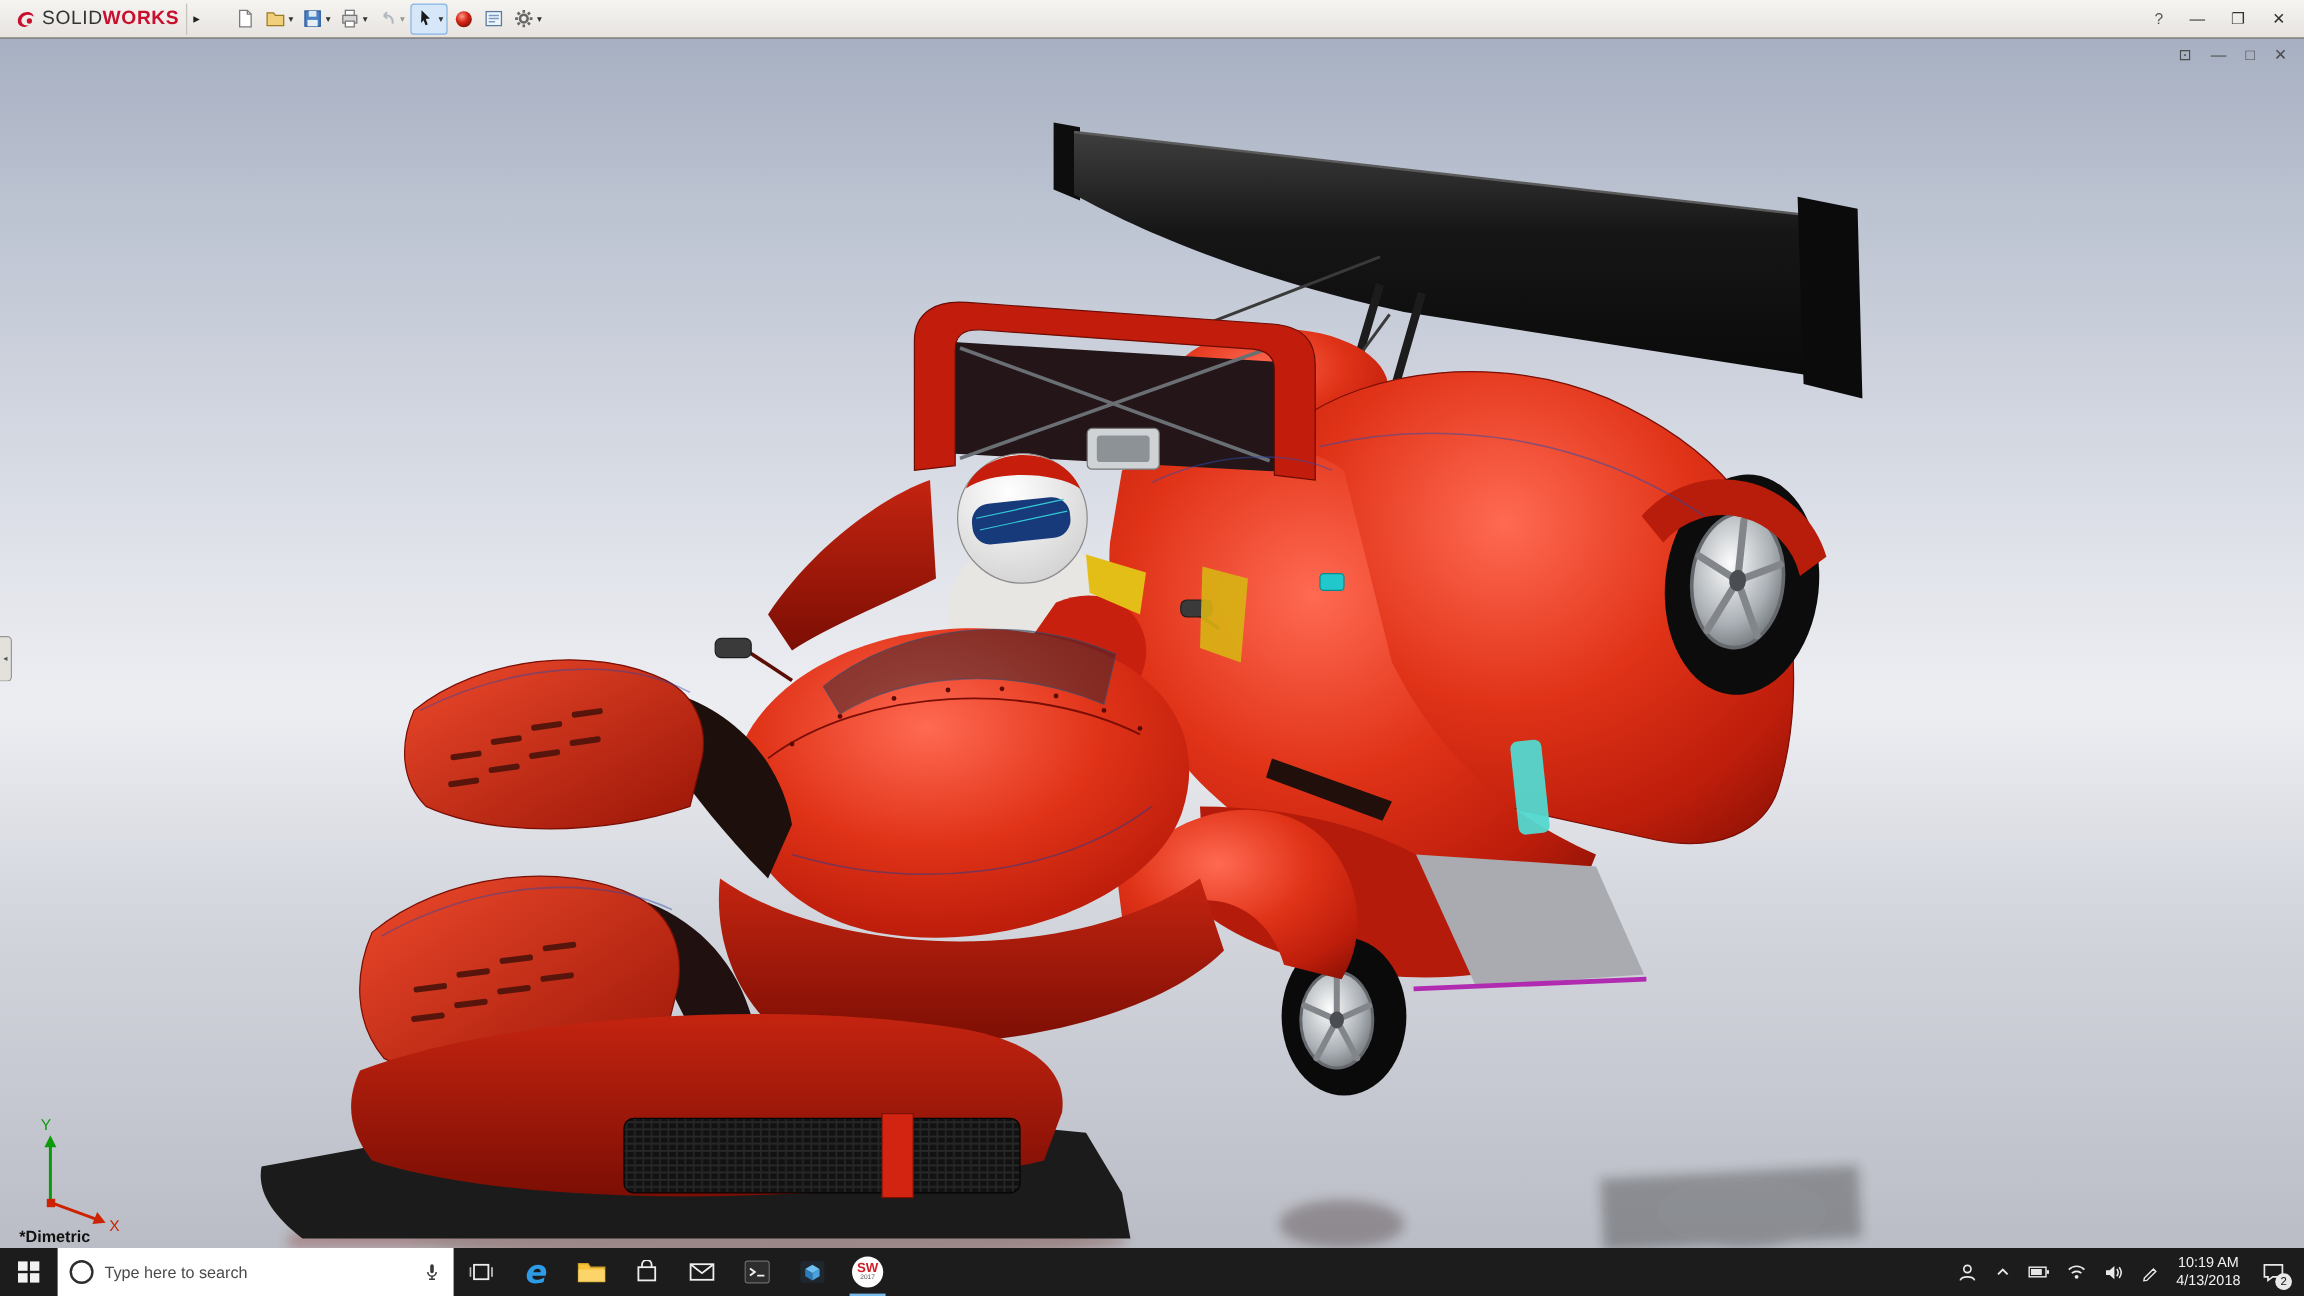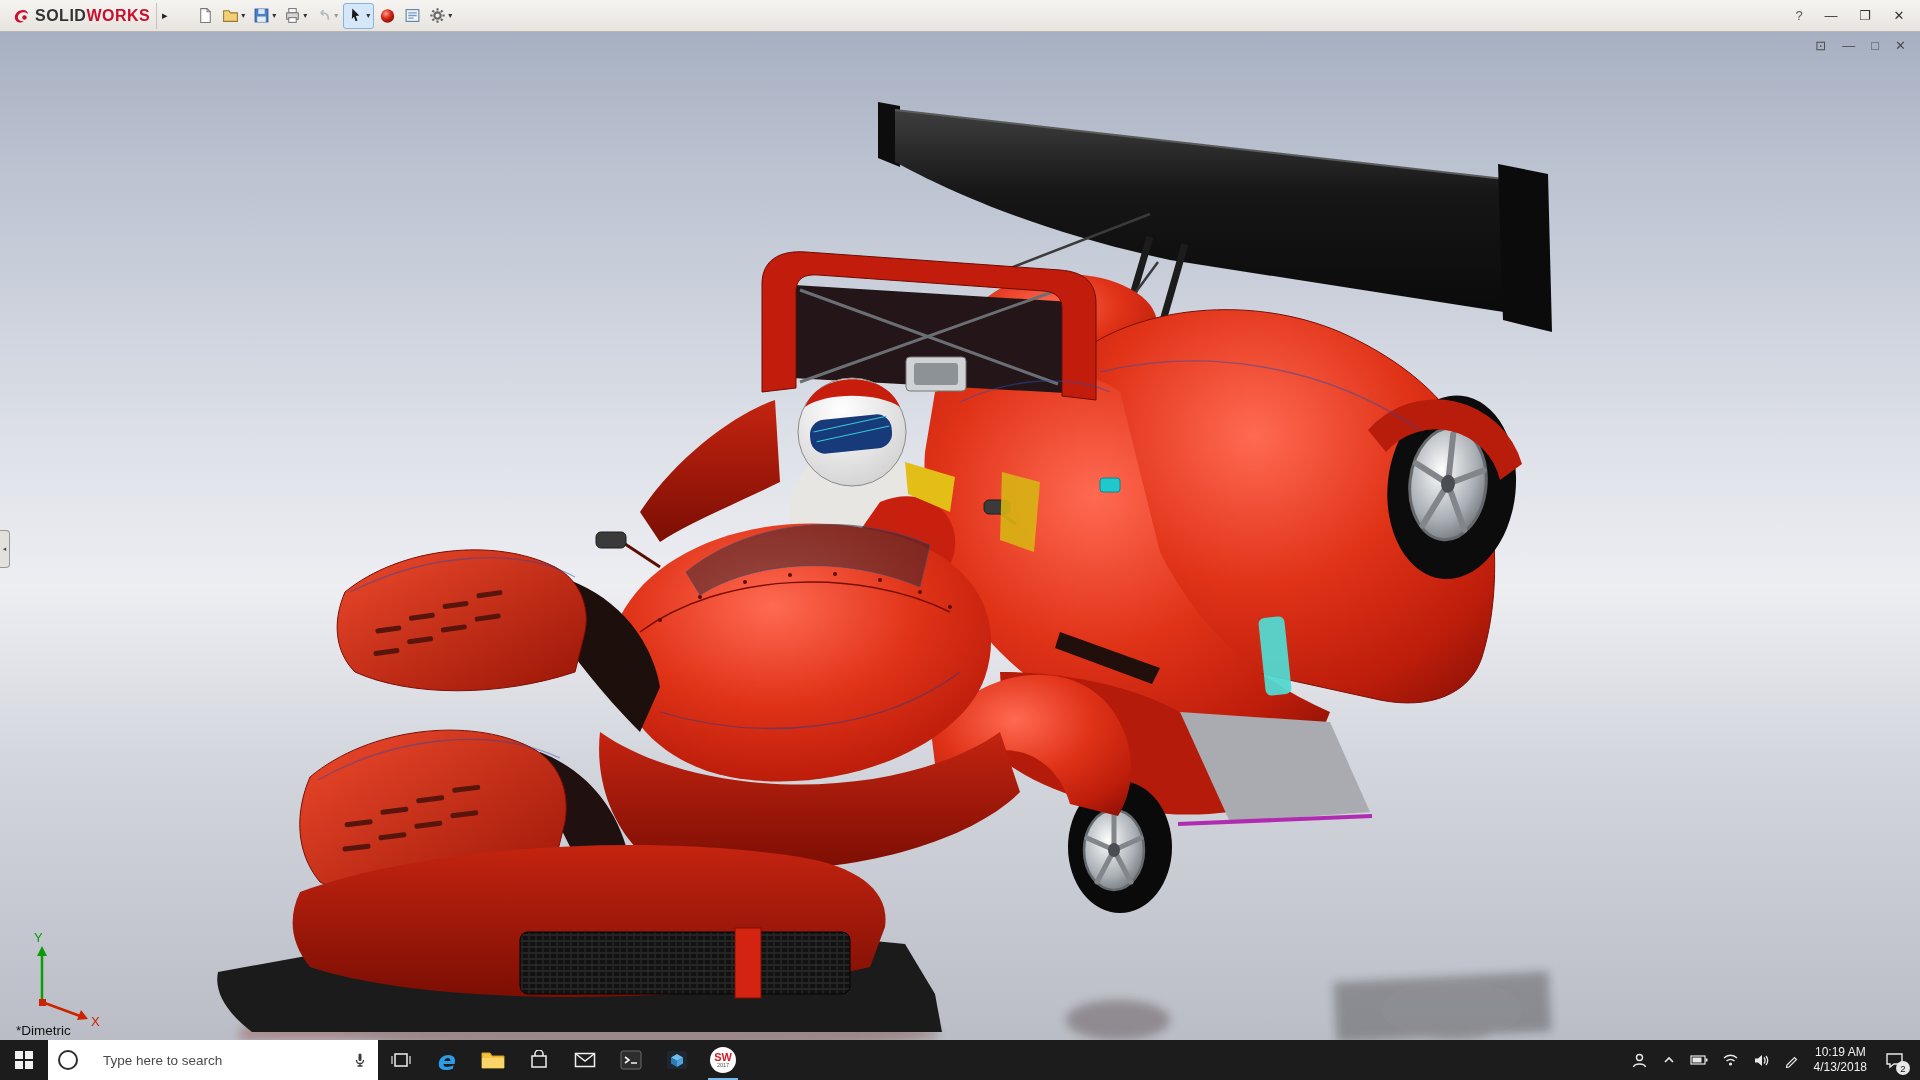--- a/index.html
+++ b/index.html
@@ -6,21 +6,21 @@
   html,body { width:1920px; height:1080px; overflow:hidden; background:#000;
               font-family:"Liberation Sans", sans-serif; }
   .screen { position:relative; width:1920px; height:1080px; }
 
   
   .titlebar { position:absolute; top:0; left:0; right:0; height:32px;
     background:linear-gradient(#f6f4f1,#e7e4e0); border-bottom:1px solid #b9b5af;
     display:flex; align-items:center; padding:0 6px; z-index:30; }
   .brand { display:flex; align-items:center; gap:5px; padding:0 6px; }
   .brand-text { font-size:16px; letter-spacing:.5px; color:#3a3a3a; }
-  .brand-text b { font-weight:bold; color:#333; }
+  .brand-text b { font-weight:normal; color:#333; }
   .brand-text span.works { color:#c8102e; font-weight:bold; }
   .flyout { width:16px; height:26px; display:flex; align-items:center; justify-content:center;
     font-size:11px; color:#222; border-left:1px solid #c5c1bb; cursor:pointer; }
   .tbar { display:flex; align-items:center; margin-left:22px; gap:2px; }
   .tb-btn { display:flex; align-items:center; height:26px; padding:0 3px; border-radius:3px;
     cursor:pointer; }
   .tb-btn svg { width:17px; height:17px; }
   .tb-btn .dd { font-size:8px; color:#333; margin-left:2px; }
   .tb-btn.active { background:#d5e7f8; border:1px solid #84b3e2; }
   .tb-btn.disabled { opacity:.45; }
@@ -35,31 +35,31 @@
   .viewport { position:absolute; top:32px; left:0; width:1920px; height:1008px;
     background:linear-gradient(180deg,#a7b0c2 0%, #bcc3d1 14%, #dfe2e9 42%,
       #edeef2 55%, #d3d6dd 72%, #c3c6ce 90%, #babdc5 100%); overflow:hidden; }
   .carscene { position:absolute; inset:0; width:100%; height:100%; }
   .doc-controls { position:absolute; top:6px; right:14px; display:flex; gap:16px; z-index:6; }
   .doc-controls span { font-size:13px; color:#4c4c4c; cursor:pointer; }
   .panel-handle { position:absolute; left:0; top:498px; width:10px; height:38px;
     background:#e3e1dc; border:1px solid #9a978f; border-left:none; border-radius:0 4px 4px 0;
     display:flex; align-items:center; justify-content:center; font-size:7px; color:#555;
     cursor:pointer; z-index:6; }
-  .orientation { position:absolute; left:16px; bottom:2px; font-size:13.5px; color:#111; z-index:6; }
+  .orientation { position:absolute; left:16px; bottom:2px; font-size:13.5px; color:#111; z-index:6;font-weight:bold; }
 
   
   .taskbar { position:absolute; bottom:0; left:0; right:0; height:40px; background:#1c1c1c;
     display:flex; align-items:stretch; z-index:40; }
   .tb-start { width:48px; display:flex; align-items:center; justify-content:center; cursor:pointer; }
   .searchbox { width:330px; background:#fff; display:flex; align-items:center; gap:9px;
     padding:0 10px; cursor:text; }
   .cortana-ring { width:20px; height:20px; border:2px solid #2d2d2d; border-radius:50%; flex:none; }
   .searchbox input { border:none; outline:none; flex:1; font-size:13.5px; color:#333;
-    font-family:"Liberation Sans",sans-serif; background:transparent;margin-left:16px; }
+    font-family:"Liberation Sans",sans-serif; background:transparent; }
   .searchbox input::placeholder { color:#4a4a4a; opacity:1; }
   .task-icons { display:flex; align-items:stretch; }
   .tk-btn { width:46px; display:flex; align-items:center; justify-content:center;
     position:relative; cursor:pointer; }
   .tk-btn.running::after { content:""; position:absolute; bottom:0; left:8px; right:8px;
     height:2px; background:#76b9ed; }
   .edge-e { font-size:27px; font-weight:bold; color:#2e9be6; font-style:italic;
     font-family:"DejaVu Sans",sans-serif; line-height:1; }
   .sw-chip { width:26px; height:26px; background:#fdfdfd; border-radius:13px;
     display:flex; flex-direction:column; align-items:center; justify-content:center; line-height:1; }

